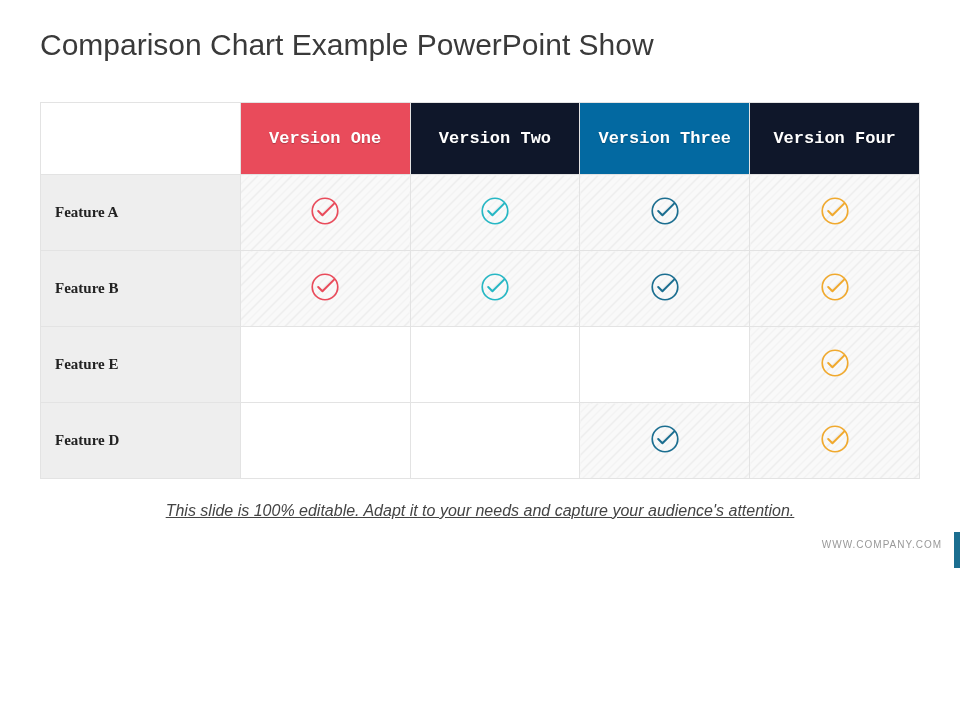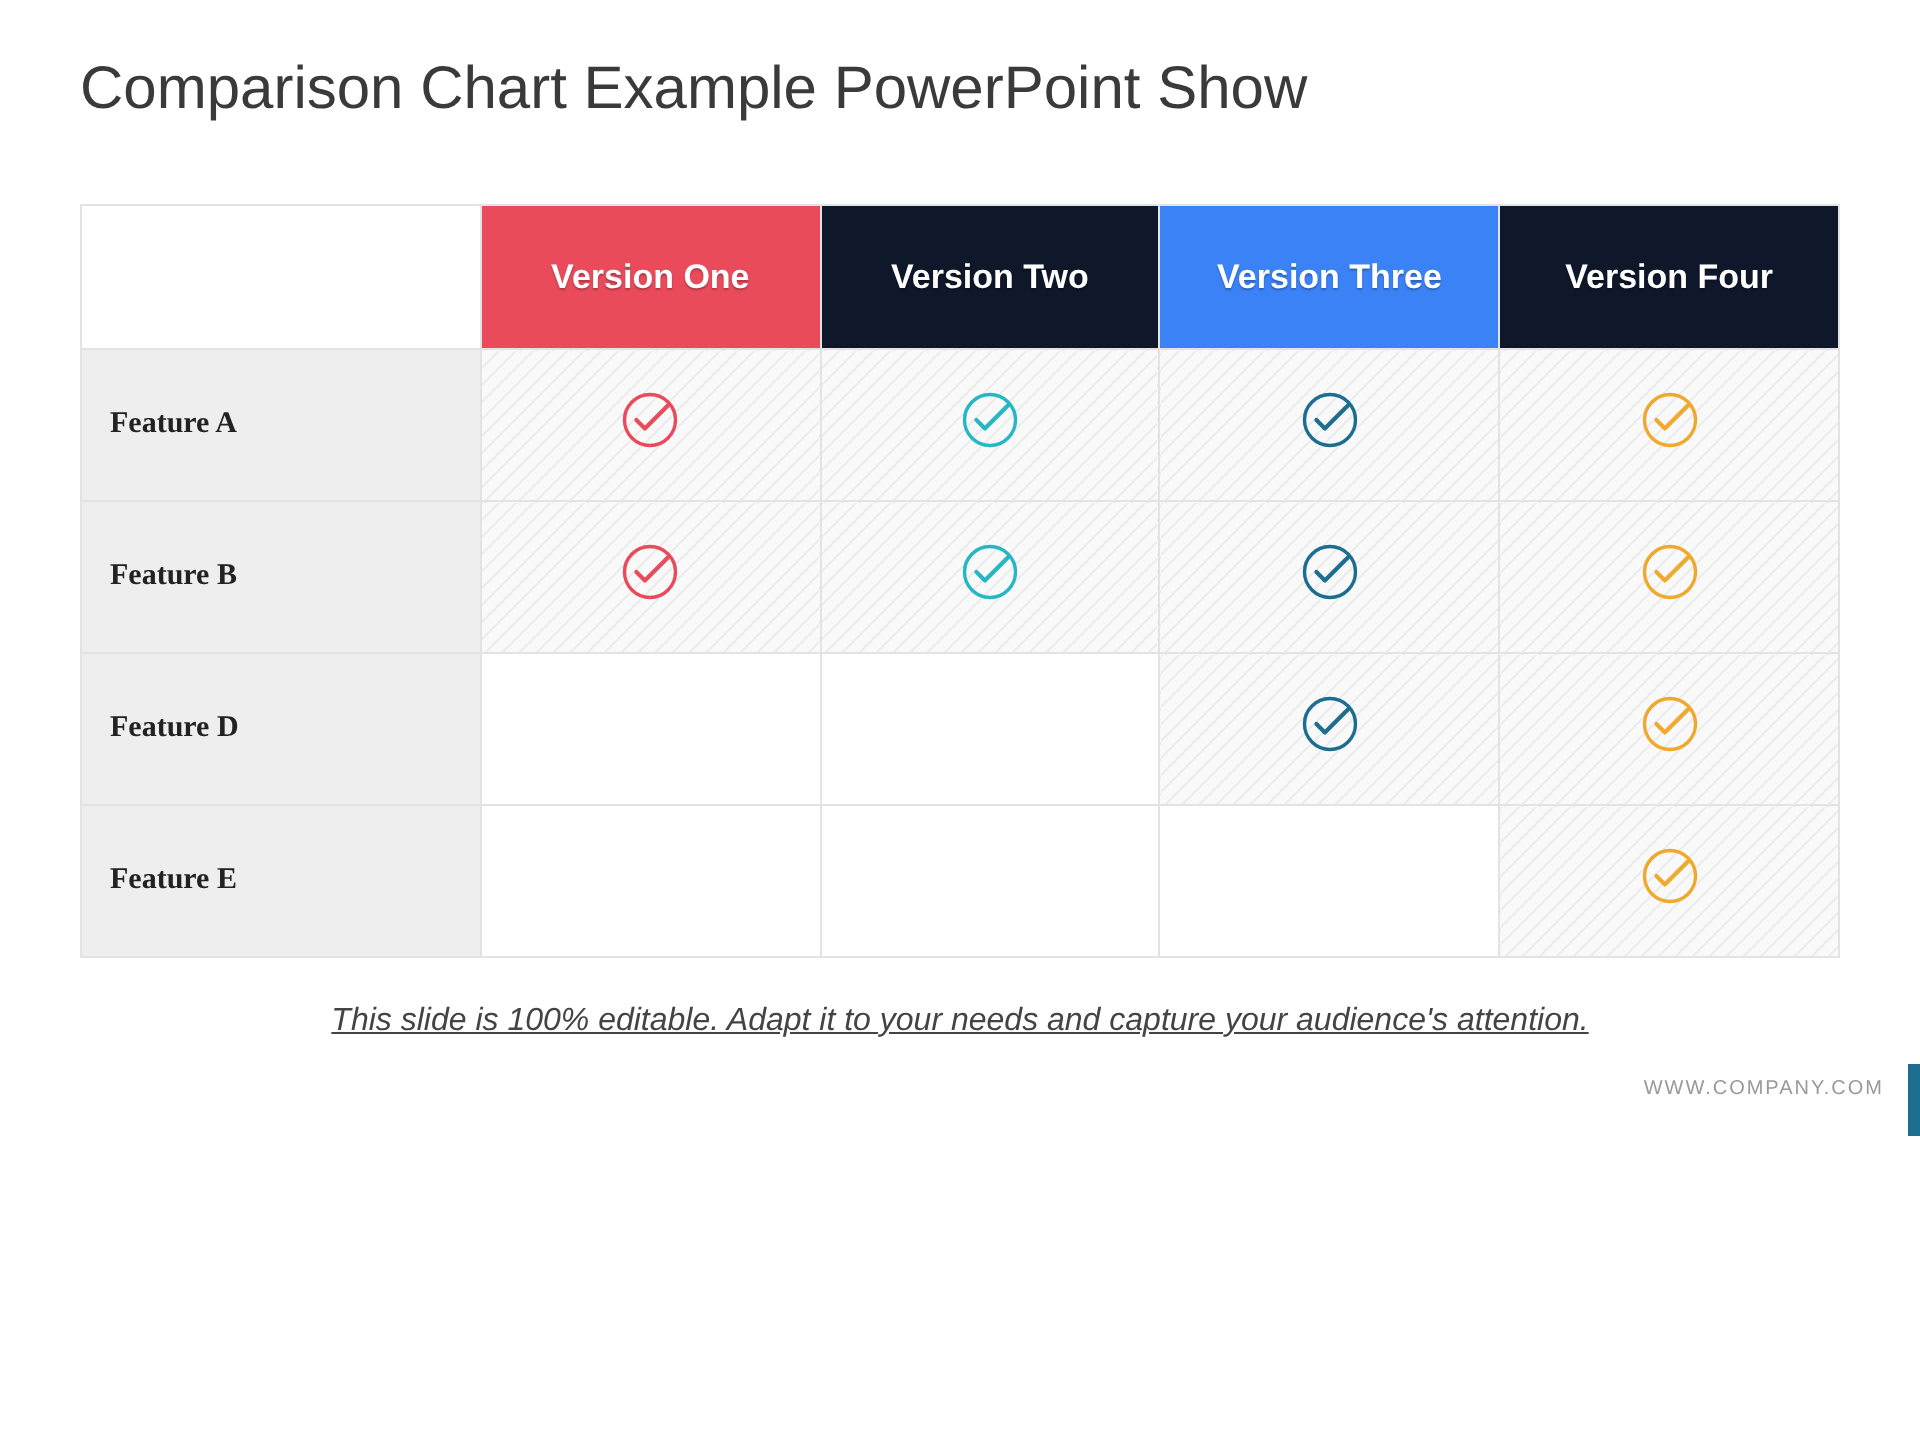--- a/index.html
+++ b/index.html
@@ -2,21 +2,21 @@
 <html><head>
 <meta charset="utf-8">
 <style>
   * { box-sizing: border-box; margin: 0; padding: 0; }
   html, body { width: 960px; height: 720px; background: #ffffff; font-family: Arial, Helvetica, sans-serif; }
   .slide { width: 960px; height: 568px; position: relative; padding: 28px 40px 40px 40px; }
   .title { font-size: 30px; color: #3a3a3a; font-weight: 400; margin-bottom: 40px; }
   .tbl { width: 880px; border-collapse: collapse; }
   .tbl th, .tbl td { border: 1px solid #e3e3e3; }
   .tbl th.first { width: 200px; background: #ffffff; }
-  .tbl th.ver { width: 170px; height: 72px; color: #ffffff; font-weight: 700; font-size: 17px; text-align: center; vertical-align: middle; text-shadow: 0 1px 1px rgba(0,0,0,0.25); }
+  .tbl th.ver { width: 170px; height: 72px; color: #ffffff; font-weight: 700; font-size: 17px; text-align: center; vertical-align: middle; text-shadow: 0 1px 1px rgba(0,0,0,0.25); font-family: Liberation Mono, monospace; }
   .tbl td { height: 76px; vertical-align: middle; font-family: Liberation Serif, serif; }
   .tbl td.feat { background: #eeeeee; padding-left: 14px; font-size: 15px; color: #222; font-weight: 700; }
   .tbl td.val { text-align: center; }
   .hatch {
     background:
       repeating-linear-gradient(135deg,
         rgba(0,0,0,0.05) 0, rgba(0,0,0,0.05) 1px,
         transparent 1px, transparent 6px),
       #f9f9f9;
   }
@@ -30,21 +30,21 @@
 
 <div class="slide">
   <h1 class="title">Comparison Chart Example PowerPoint Show</h1>
 
   <table class="tbl">
     <thead>
       <tr>
         <th class="first"></th>
         <th class="ver" style="background:#e94b5b">Version One</th>
         <th class="ver" style="background:#0f172a">Version Two</th>
-        <th class="ver" style="background:#3b82f6">Version Three</th>
+        <th class="ver" style="background:#0369a1">Version Three</th>
         <th class="ver" style="background:#0f172a">Version Four</th>
       </tr>
     </thead>
     <tbody>
         <tr>
           <td class="feat">Feature A</td>
           <td class="val hatch"><svg class="check" viewBox="0 0 40 40">
               <circle cx="20" cy="20" r="15" fill="none" stroke="#e94b5b" stroke-width="2"></circle>
               <path d="M12 20 l5 5 l14 -14" fill="none" stroke="#e94b5b" stroke-width="2.4" stroke-linecap="round" stroke-linejoin="round"></path>
             </svg></td>
@@ -74,37 +74,37 @@
           <td class="val hatch"><svg class="check" viewBox="0 0 40 40">
               <circle cx="20" cy="20" r="15" fill="none" stroke="#1b6e90" stroke-width="2"></circle>
               <path d="M12 20 l5 5 l14 -14" fill="none" stroke="#1b6e90" stroke-width="2.4" stroke-linecap="round" stroke-linejoin="round"></path>
             </svg></td>
           <td class="val hatch"><svg class="check" viewBox="0 0 40 40">
               <circle cx="20" cy="20" r="15" fill="none" stroke="#f0a92e" stroke-width="2"></circle>
               <path d="M12 20 l5 5 l14 -14" fill="none" stroke="#f0a92e" stroke-width="2.4" stroke-linecap="round" stroke-linejoin="round"></path>
             </svg></td>
         </tr>
         <tr>
+          <td class="feat">Feature E</td>
+          <td class="val "></td>
+          <td class="val "></td>
+          <td class="val "></td>
+          <td class="val hatch"><svg class="check" viewBox="0 0 40 40">
+              <circle cx="20" cy="20" r="15" fill="none" stroke="#f0a92e" stroke-width="2"></circle>
+              <path d="M12 20 l5 5 l14 -14" fill="none" stroke="#f0a92e" stroke-width="2.4" stroke-linecap="round" stroke-linejoin="round"></path>
+            </svg></td>
+        </tr>
+        <tr>
           <td class="feat">Feature D</td>
           <td class="val "></td>
           <td class="val "></td>
           <td class="val hatch"><svg class="check" viewBox="0 0 40 40">
               <circle cx="20" cy="20" r="15" fill="none" stroke="#1b6e90" stroke-width="2"></circle>
               <path d="M12 20 l5 5 l14 -14" fill="none" stroke="#1b6e90" stroke-width="2.4" stroke-linecap="round" stroke-linejoin="round"></path>
             </svg></td>
-          <td class="val hatch"><svg class="check" viewBox="0 0 40 40">
-              <circle cx="20" cy="20" r="15" fill="none" stroke="#f0a92e" stroke-width="2"></circle>
-              <path d="M12 20 l5 5 l14 -14" fill="none" stroke="#f0a92e" stroke-width="2.4" stroke-linecap="round" stroke-linejoin="round"></path>
-            </svg></td>
-        </tr>
-        <tr>
-          <td class="feat">Feature E</td>
-          <td class="val "></td>
-          <td class="val "></td>
-          <td class="val "></td>
           <td class="val hatch"><svg class="check" viewBox="0 0 40 40">
               <circle cx="20" cy="20" r="15" fill="none" stroke="#f0a92e" stroke-width="2"></circle>
               <path d="M12 20 l5 5 l14 -14" fill="none" stroke="#f0a92e" stroke-width="2.4" stroke-linecap="round" stroke-linejoin="round"></path>
             </svg></td>
         </tr>
       </tbody>
   </table>
 
   <div class="footnote">This slide is 100% editable. Adapt it to your needs and capture your audience's attention.</div>
   <div class="url">WWW.COMPANY.COM</div>

